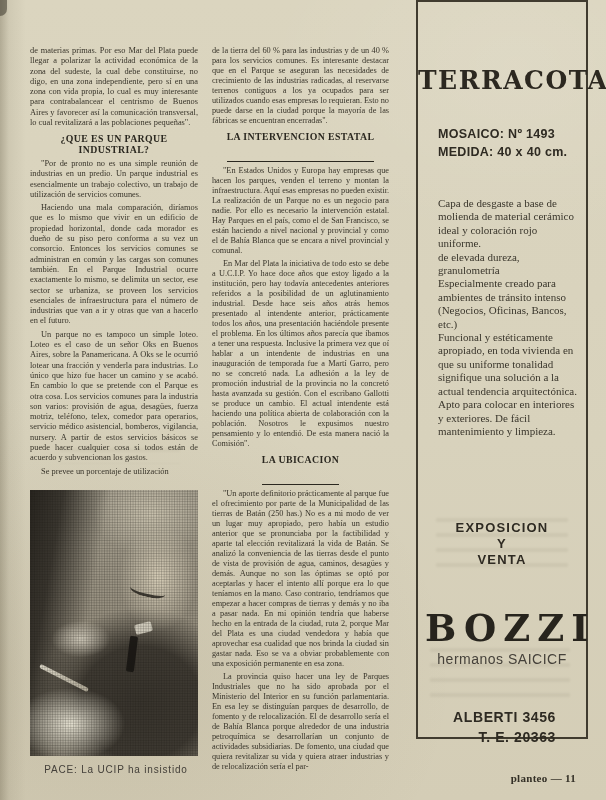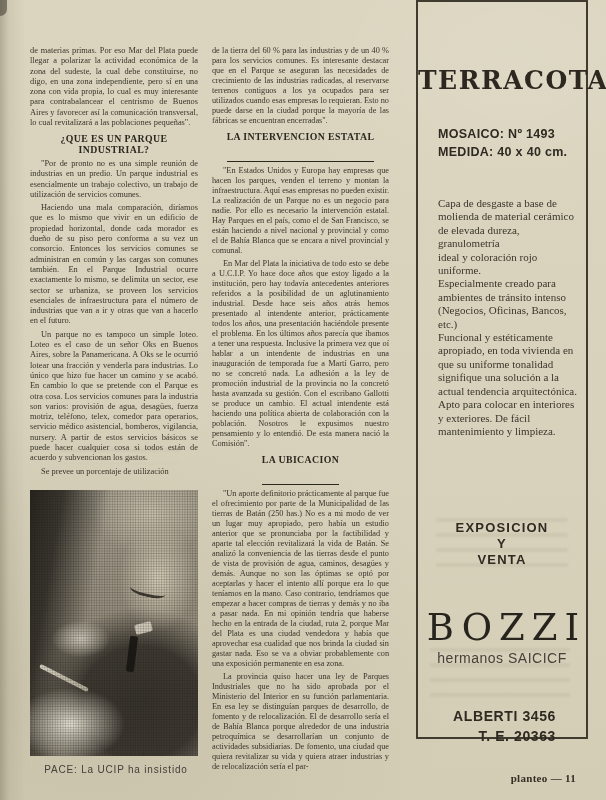--- a/index.html
+++ b/index.html
@@ -94,22 +94,22 @@
     margin:36px 0 0 20px; width:140px;
     font-family:"Liberation Serif", serif; font-size:11px; line-height:13.4px;
     color:#3a362c;
   }
   .ad-expo {
     margin-top:82px; text-align:center;
     font-family:"Liberation Sans", sans-serif; font-weight:bold; font-size:13px;
     line-height:16px; letter-spacing:1.2px;
   }
   .ad-brand {
-    margin-top:38px; text-align:right;
-    font-family:"DejaVu Serif", serif; font-weight:normal; font-size:37px;
+    margin-top:38px; text-align:center;
+    font-family:"DejaVu Serif", serif; font-weight:bold; font-size:37px;
     letter-spacing:7px; text-indent:7px; color:#27241d;
   }
   .ad-sub {
     text-align:center; margin-top:1px;
     font-family:"Liberation Sans", sans-serif; font-size:14px; letter-spacing:.5px;
     color:#45413a;
   }
   .ad-contact {
     margin-top:40px; text-align:right; padding-right:30px;
     font-family:"Liberation Sans", sans-serif; font-weight:bold; font-size:14px;
@@ -180,22 +180,22 @@
     <div class="ad-title">TERRACOTA</div>
 
     <div class="ad-specs">
         <div>MOSAICO: Nº 1493</div>
         <div>MEDIDA: 40 x 40 cm.</div>
       </div>
 
     <div class="ad-desc">
         <div>Capa de desgaste a base de</div>
         <div>molienda de material cerámico</div>
+        <div>ideal y coloración rojo uniforme.</div>
         <div>de elevada dureza, granulometría</div>
-        <div>ideal y coloración rojo uniforme.</div>
         <div>Especialmente creado para</div>
         <div>ambientes de tránsito intenso</div>
         <div>(Negocios, Oficinas, Bancos, etc.)</div>
         <div>Funcional y estéticamente</div>
         <div>apropiado, en toda vivienda en</div>
         <div>que su uniforme tonalidad</div>
         <div>signifique una solución a la</div>
         <div>actual tendencia arquitectónica.</div>
         <div>Apto para colocar en interiores</div>
         <div>y exteriores. De fácil</div>

